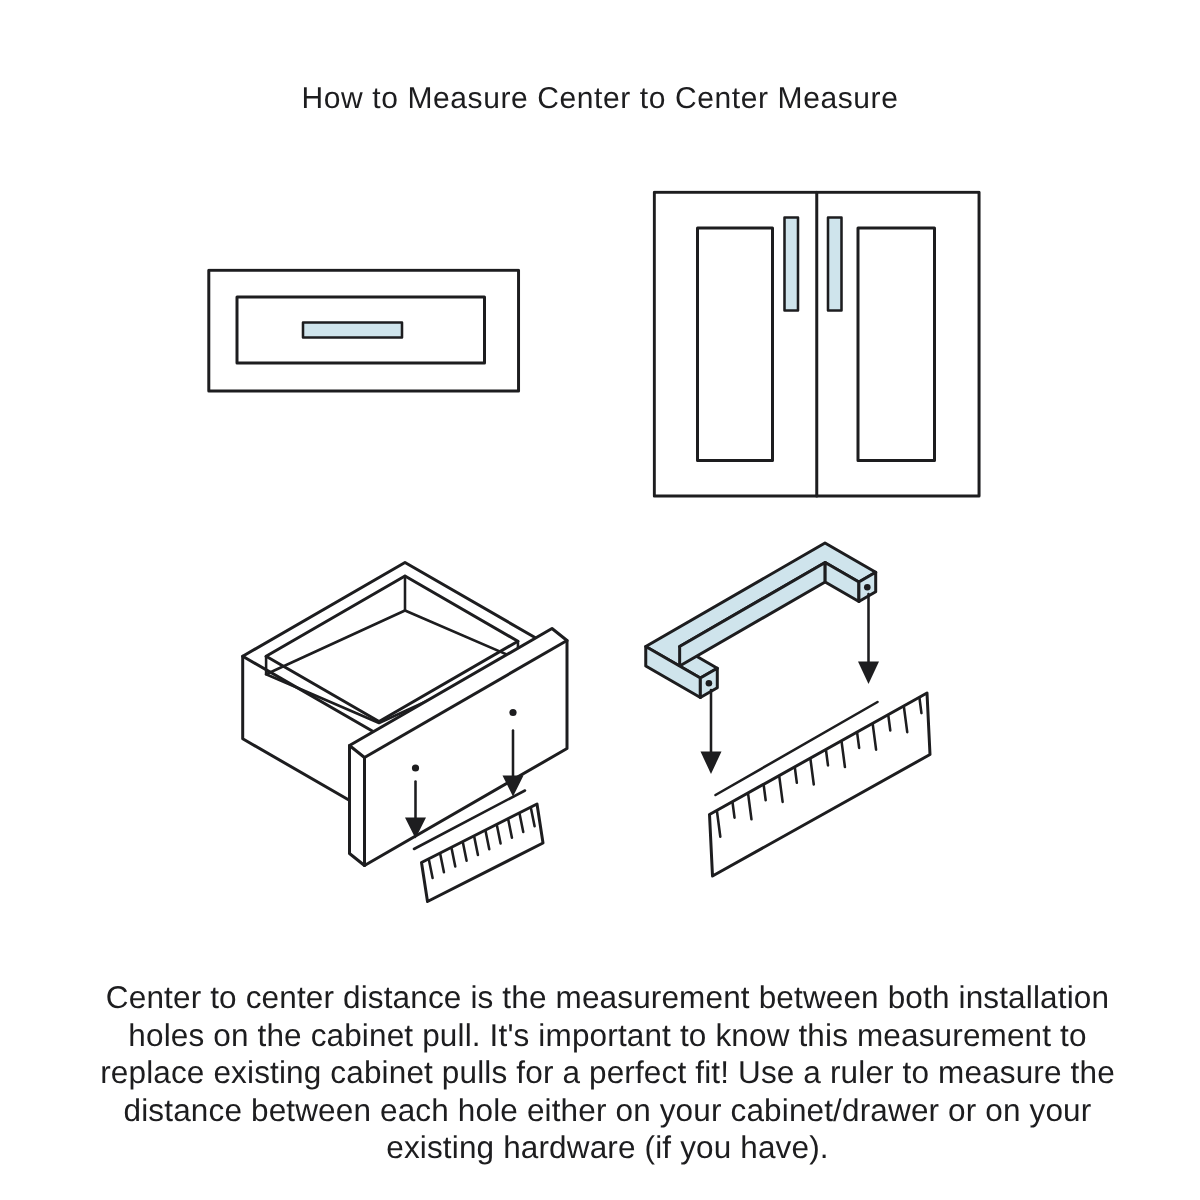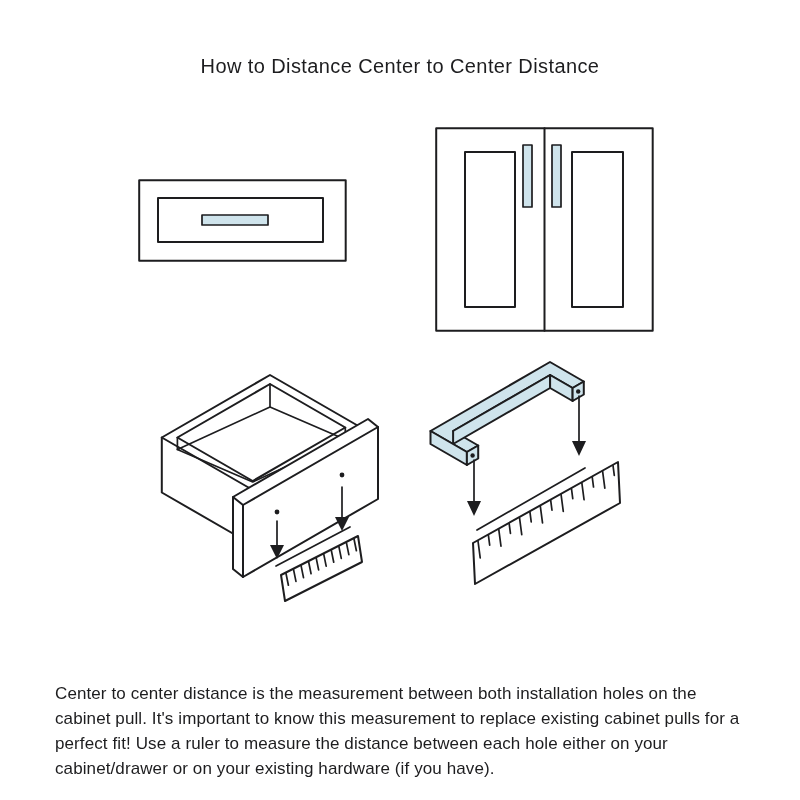--- a/index.html
+++ b/index.html
@@ -21,41 +21,42 @@
     position: absolute;
     top: 55px; left: 0; width: 100%;
     text-align: center;
     font-size: 20px;
     font-weight: 500;
     letter-spacing: 0.4px;
     color: var(--text);
   }
   .desc {
     position: absolute;
-    top: 664px; left: 55px; width: 700px;
-    font-size: 17px;
+    top: 632px; left: 55px; width: 700px;
+    font-size: 21px;
     line-height: 25px;
     letter-spacing: 0.1px;
     color: var(--text);
+    text-align: center;
   }
   svg.illo { position: absolute; }
   
   .ln  { fill: none;        stroke: var(--line); stroke-width: 2;   stroke-linejoin: round; stroke-linecap: round; }
   .lnw { fill: #ffffff;     stroke: var(--line); stroke-width: 2;   stroke-linejoin: round; }
   .lnb { fill: var(--accent); stroke: var(--line); stroke-width: 2; stroke-linejoin: round; }
   .thin { stroke-width: 1.7; }
   .dk  { fill: var(--line); stroke: none; }
   .tick line { stroke: var(--line); stroke-width: 1.7; stroke-linecap: round; }
 </style>
 </head>
 <body>
 
 <div class="canvas">
 
-  <div class="title">How to Distance Center to Center Distance</div>
+  <div class="title">How to Measure Center to Center Measure</div>
 
   <svg class="illo" style="left:138px; top:179px;" width="209" height="83" viewBox="0 0 209 83">
     <rect class="lnw" x="1.2" y="1.2" width="206.5" height="80.5"></rect>
     <rect class="lnw" x="20" y="19" width="165" height="44"></rect>
     <rect class="lnb thin" x="64" y="36" width="66" height="10"></rect>
   </svg>
 
   <svg class="illo" style="left:435px; top:127px;" width="219" height="205" viewBox="0 0 219 205">
     <rect class="lnw" x="1.2" y="1.2" width="216.5" height="202.5"></rect>
     <line class="ln" x1="109.5" y1="1.2" x2="109.5" y2="203.7"></line>

